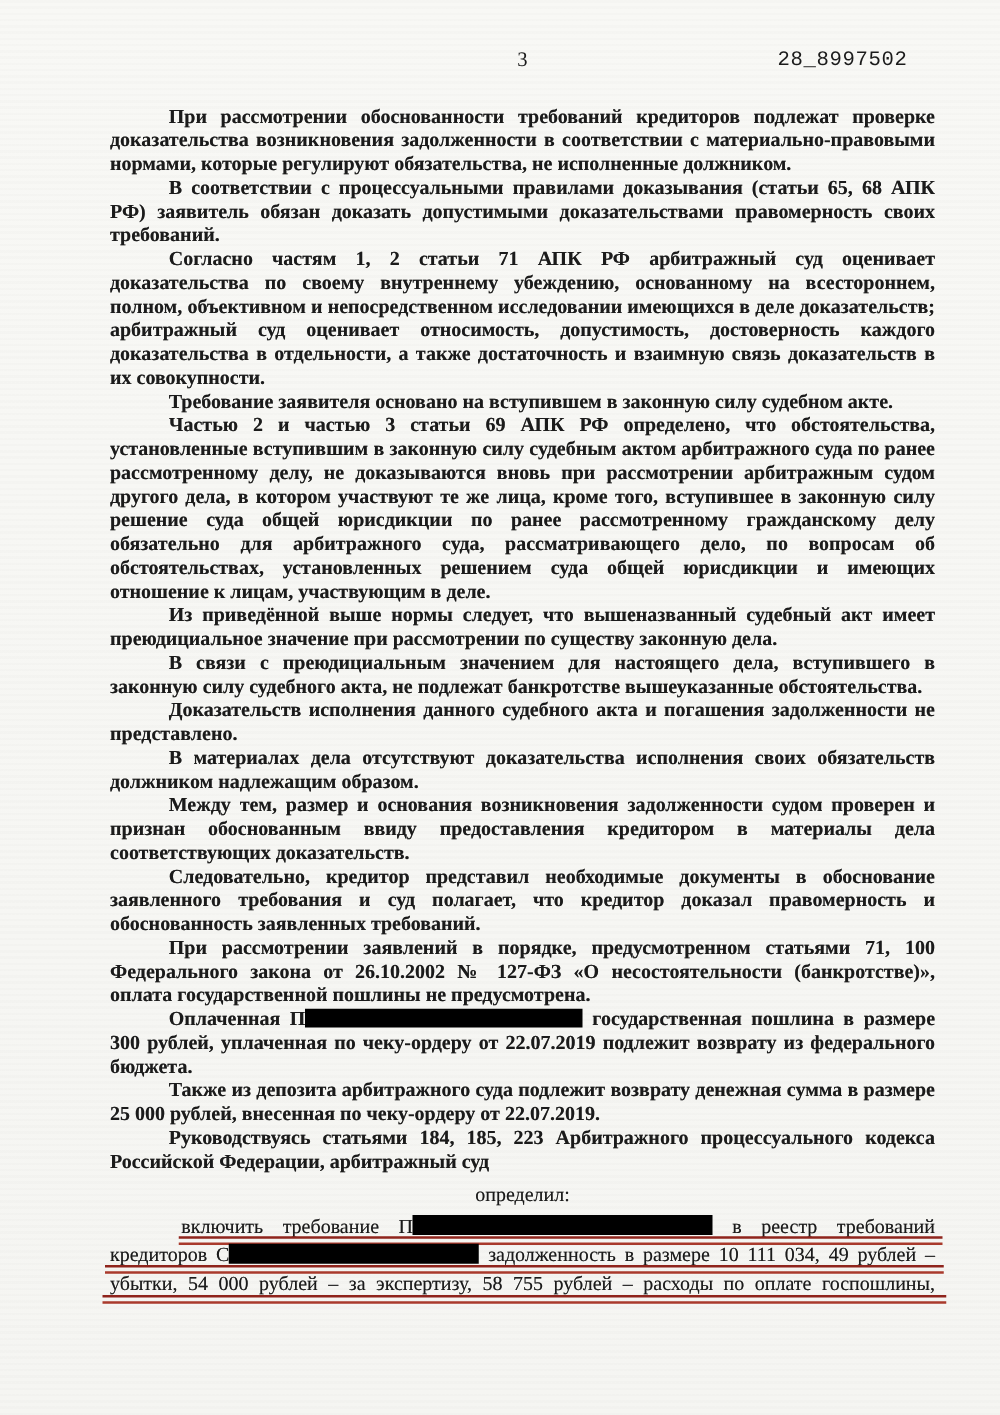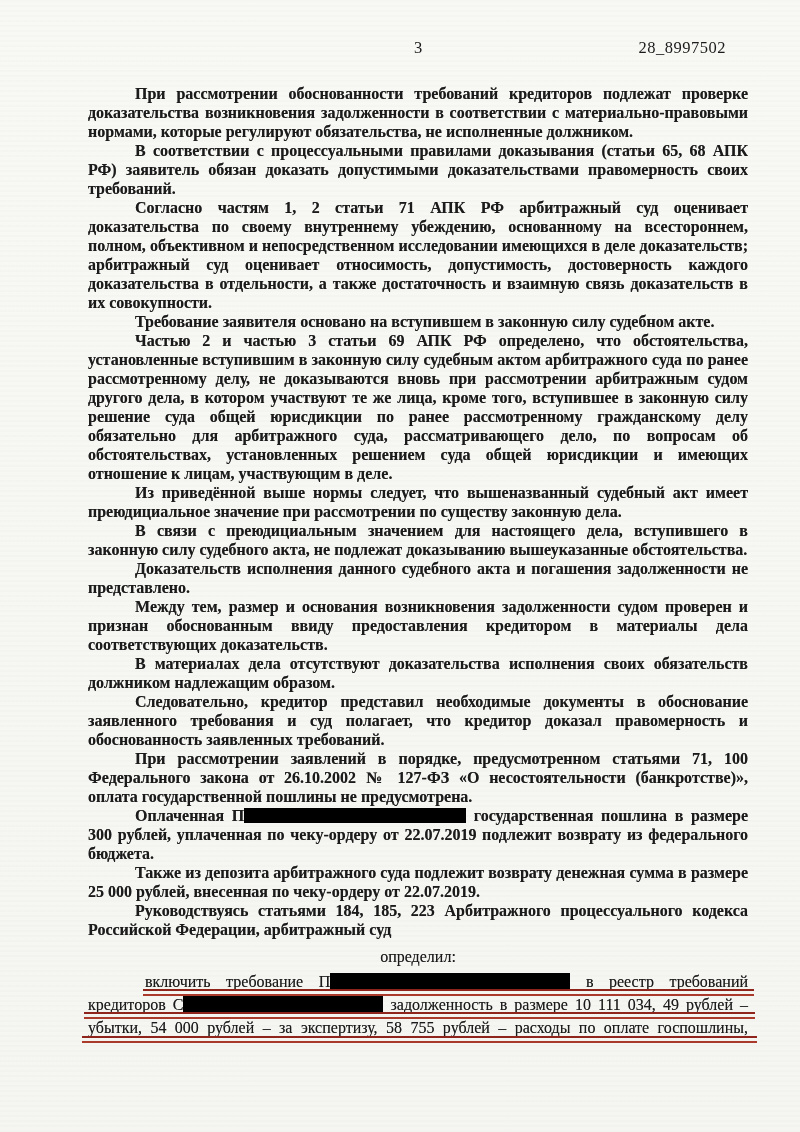--- a/index.html
+++ b/index.html
@@ -34,20 +34,21 @@
     position: absolute;
     left: 0;
     right: 0;
     text-align: center;
   }
   .doc-number {
     position: absolute;
     right: 22px;
     top: 0;
     letter-spacing: 0.5px;
+    font-family: Liberation Mono, monospace;
   }
   .content {
     position: absolute;
     top: 84px;
     left: 88px;
     width: 660px;
     font-size: 16px;
     line-height: 19px;
     text-align: justify;
     text-shadow: 0 0 0.4px rgba(0,0,0,0.5);
@@ -102,24 +103,24 @@
     <span class="doc-number">28_8997502</span>
   </div>
 
   <div class="content">
     <p class="para">При рассмотрении обоснованности требований кредиторов подлежат проверке доказательства возникновения задолженности в соответствии с материально-правовыми нормами, которые регулируют обязательства, не исполненные должником.</p>
     <p class="para">В соответствии с процессуальными правилами доказывания (статьи 65, 68 АПК РФ) заявитель обязан доказать допустимыми доказательствами правомерность своих требований.</p>
     <p class="para">Согласно частям 1, 2 статьи 71 АПК РФ арбитражный суд оценивает доказательства по своему внутреннему убеждению, основанному на всестороннем, полном, объективном и непосредственном исследовании имеющихся в деле доказательств; арбитражный суд оценивает относимость, допустимость, достоверность каждого доказательства в отдельности, а также достаточность и взаимную связь доказательств в их совокупности.</p>
     <p class="para">Требование заявителя основано на вступившем в законную силу судебном акте.</p>
     <p class="para">Частью 2 и частью 3 статьи 69 АПК РФ определено, что обстоятельства, установленные вступившим в законную силу судебным актом арбитражного суда по ранее рассмотренному делу, не доказываются вновь при рассмотрении арбитражным судом другого дела, в котором участвуют те же лица, кроме того, вступившее в законную силу решение суда общей юрисдикции по ранее рассмотренному гражданскому делу обязательно для арбитражного суда, рассматривающего дело, по вопросам об обстоятельствах, установленных решением суда общей юрисдикции и имеющих отношение к лицам, участвующим в деле.</p>
     <p class="para">Из приведённой выше нормы следует, что вышеназванный судебный акт имеет преюдициальное значение при рассмотрении по существу законную дела.</p>
-    <p class="para">В связи с преюдициальным значением для настоящего дела, вступившего в законную силу судебного акта, не подлежат доказыванию вышеуказанные обстоятельства.</p>
+    <p class="para">В связи с преюдициальным значением для настоящего дела, вступившего в законную силу судебного акта, не подлежат банкротстве вышеуказанные обстоятельства.</p>
     <p class="para">Доказательств исполнения данного судебного акта и погашения задолженности не представлено.</p>
+    <p class="para">В материалах дела отсутствуют доказательства исполнения своих обязательств должником надлежащим образом.</p>
     <p class="para">Между тем, размер и основания возникновения задолженности судом проверен и признан обоснованным ввиду предоставления кредитором в материалы дела соответствующих доказательств.</p>
-    <p class="para">В материалах дела отсутствуют доказательства исполнения своих обязательств должником надлежащим образом.</p>
     <p class="para">Следовательно, кредитор представил необходимые документы в обоснование заявленного требования и суд полагает, что кредитор доказал правомерность и обоснованность заявленных требований.</p>
     <p class="para">При рассмотрении заявлений в порядке, предусмотренном статьями 71, 100 Федерального закона от 26.10.2002 № 127-ФЗ «О несостоятельности (банкротстве)», оплата государственной пошлины не предусмотрена.</p>
 
     <p class="para"><span>Оплаченная П</span><span class="redact redact-p13"></span> <span>государственная пошлина в размере 300 рублей, уплаченная по чеку-ордеру от 22.07.2019 подлежит возврату из федерального бюджета.</span></p>
 
     <p class="para">Также из депозита арбитражного суда подлежит возврату денежная сумма в размере 25 000 рублей, внесенная по чеку-ордеру от 22.07.2019.</p>
     <p class="para">Руководствуясь статьями 184, 185, 223 Арбитражного процессуального кодекса Российской Федерации, арбитражный суд</p>
 
     <p class="para op-heading">определил:</p>
 

